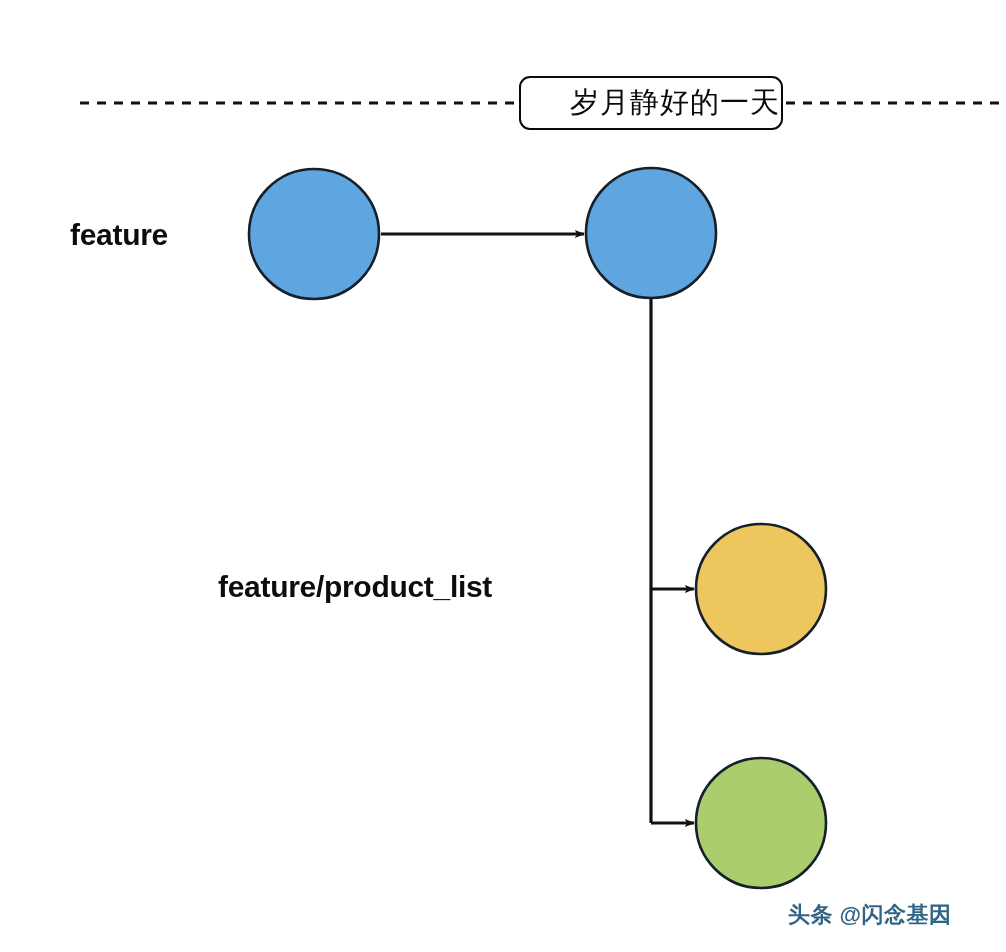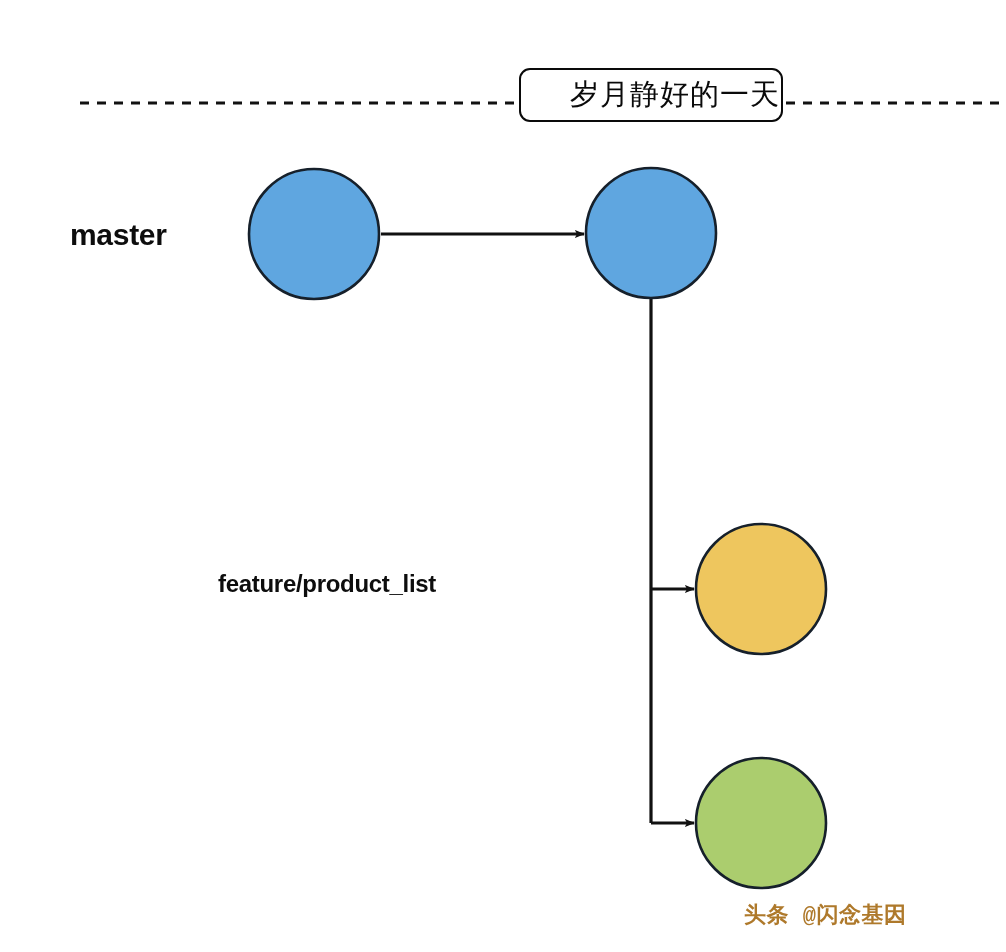--- a/index.html
+++ b/index.html
@@ -37,55 +37,55 @@
     letter-spacing: -0.3px;
   }
   .label-master {
     left: 70px;
     top: 218px;
     font-size: 30px;
   }
   .label-product {
     left: 218px;
     top: 570px;
-    font-size: 24px;
+    font-size: 30px;
   }
   .label-user {
     left: 208px;
     top: 806px;
     font-size: 30px;
   }
   .timeline-title {
     position: absolute;
     left: 519px;
-    top: 68px;
+    top: 76px;
     width: 264px;
     height: 54px;
     box-sizing: border-box;
     border: 2.5px solid #0a0a0a;
     border-radius: 11px;
     background: #ffffff;
     display: flex;
     align-items: center;
     justify-content: center;
     font-family: "DejaVu Sans", "Liberation Sans", sans-serif;
     font-size: 29px;
     font-weight: 500;
     color: #0a0a0a;
     letter-spacing: 1px;
     padding-left: 48px;
   }
   .watermark {
     position: absolute;
-    left: 744px;
+    left: 788px;
     top: 900px;
-    font-family: Liberation Mono, monospace;
+    font-family: Liberation Sans, sans-serif;
     font-size: 22px;
     font-weight: bold;
-    color: #a16207;
+    color: #0c4a6e;
     opacity: 0.85;
     white-space: nowrap;
     letter-spacing: 0.5px;
   }
 </style>
 </head>
 <body>
 
 <div id="canvas-root">
 
@@ -111,20 +111,20 @@
     <circle cx="314" cy="234" r="65" fill="#5fa6e0" stroke="#16202b" stroke-width="2.6"></circle>
     <circle cx="651" cy="233" r="65" fill="#5fa6e0" stroke="#16202b" stroke-width="2.6"></circle>
     <circle cx="761" cy="589" r="65" fill="#eec65e" stroke="#16202b" stroke-width="2.6"></circle>
     <circle cx="761" cy="823" r="65" fill="#abcd6e" stroke="#16202b" stroke-width="2.6"></circle>
   </svg>
 
   <div class="timeline-title">
     <span>岁月静好的一天</span>
   </div>
 
-  <div class="branch-label label-master">master</div>
+  <div class="branch-label label-master">feature</div>
 
   <div class="branch-label label-product">feature/product_list</div>
 
 
   <div class="watermark">头条 @闪念基因</div>
 
 </div>
 
 </body></html>

